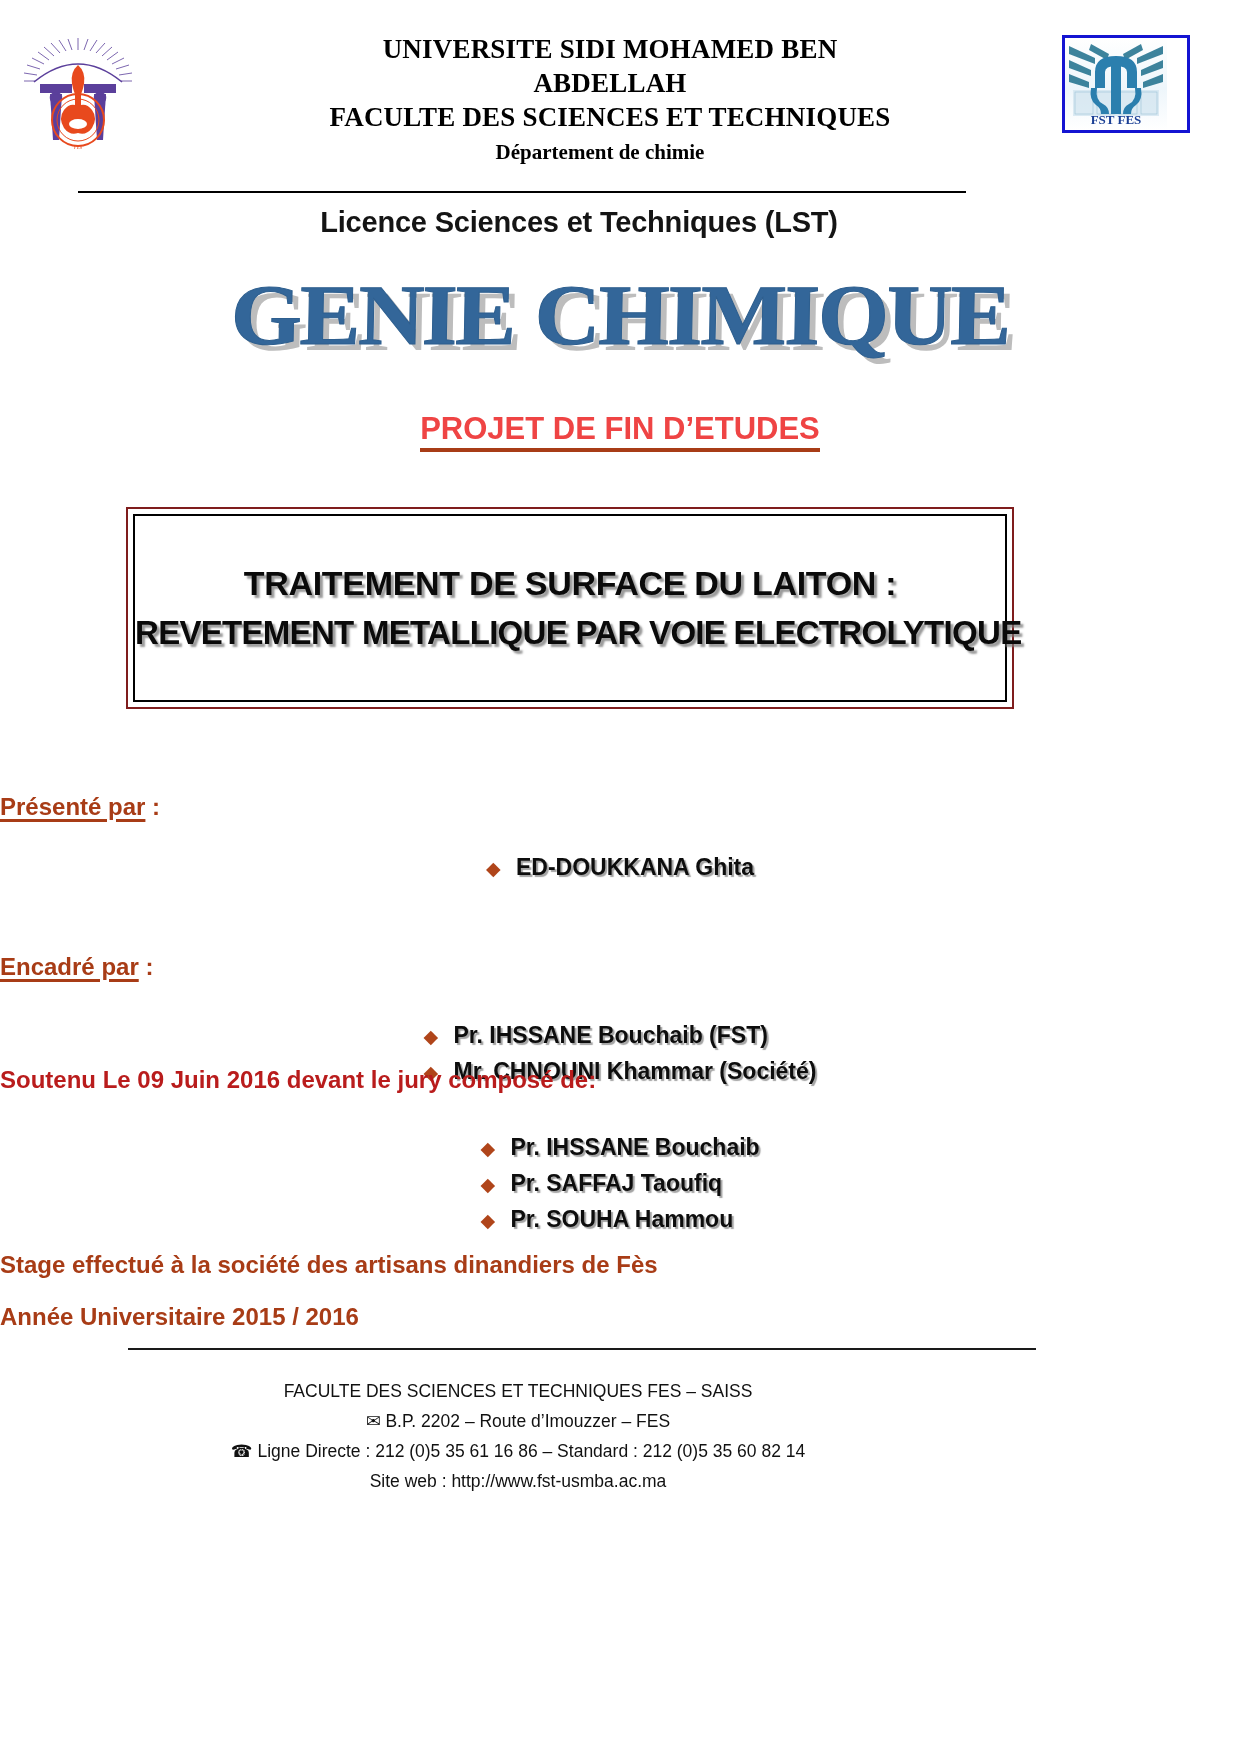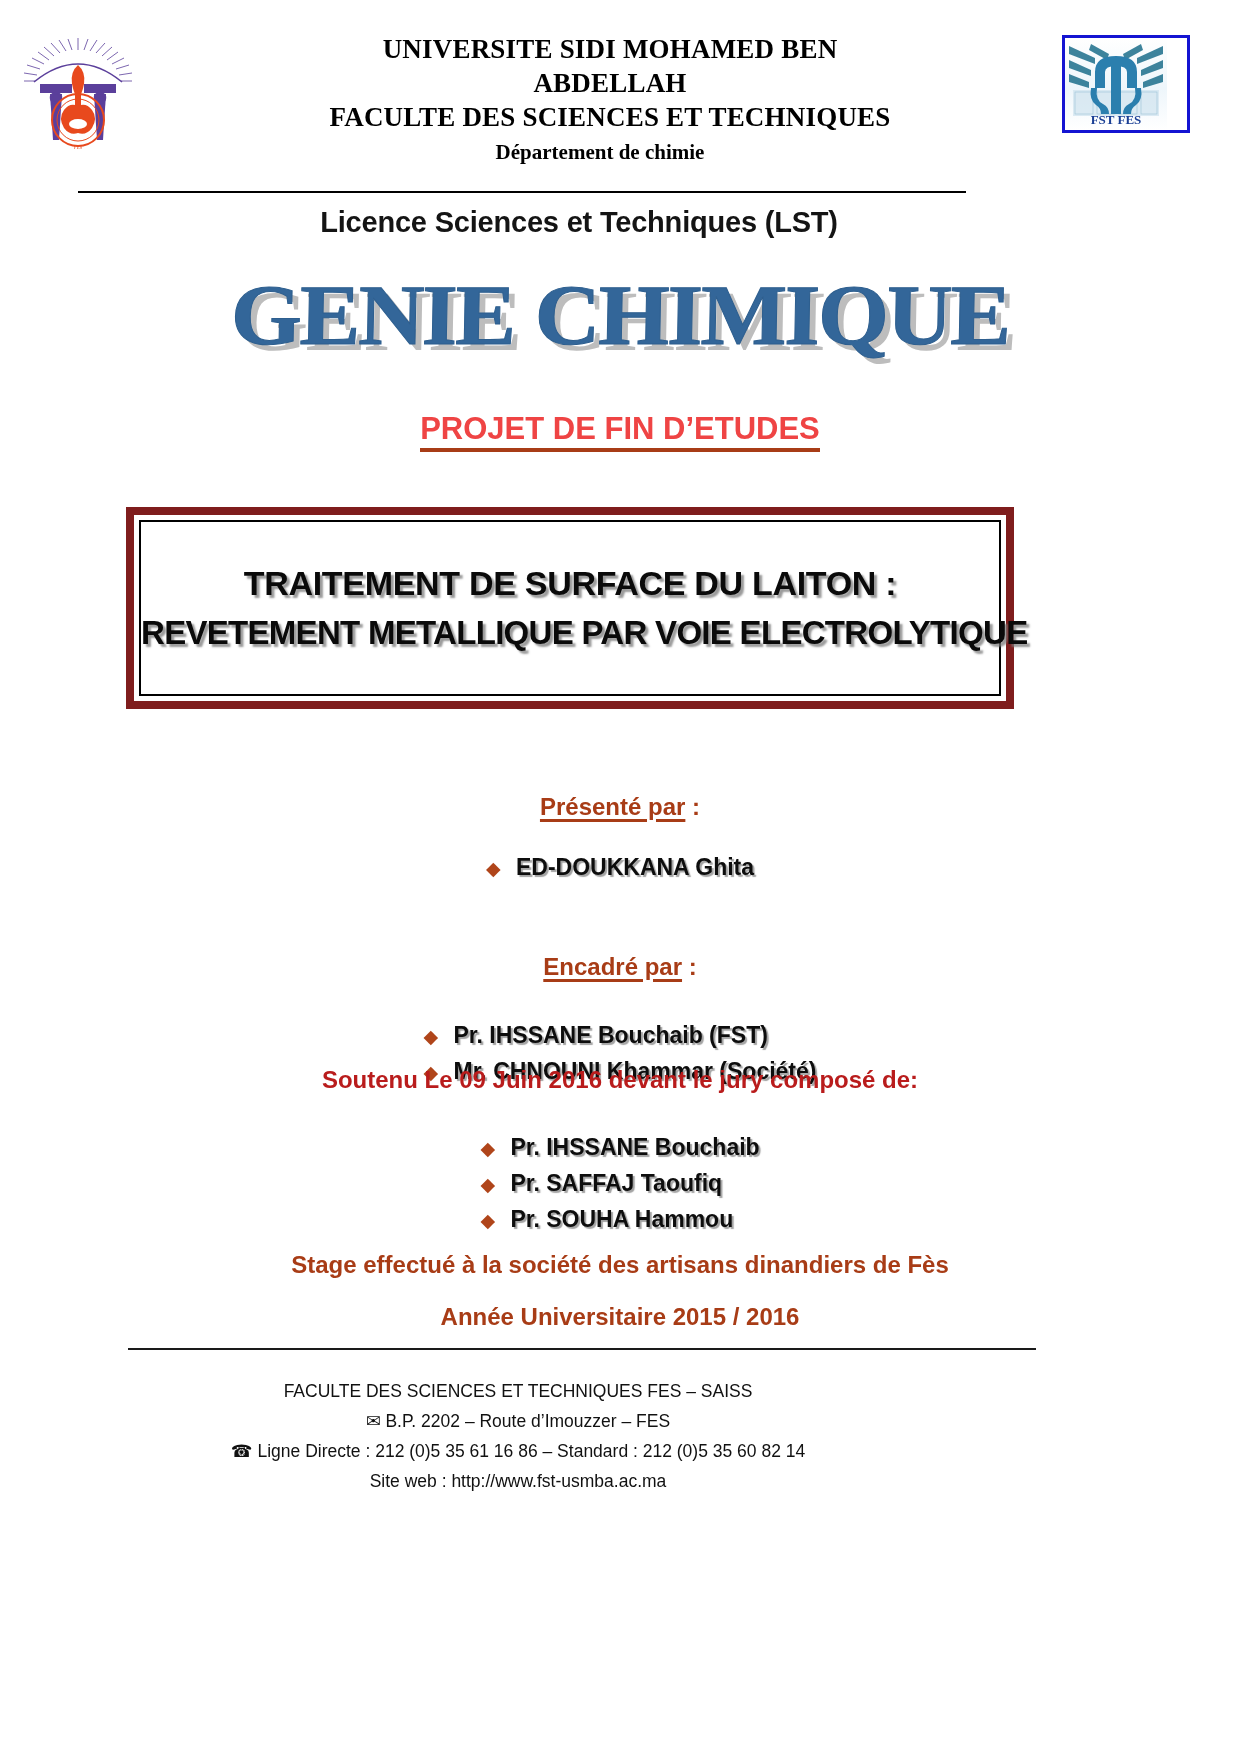--- a/index.html
+++ b/index.html
@@ -136,21 +136,21 @@
     border-bottom: 4px solid #a83c16;
     padding-bottom: 2px;
   }
 
   
   .title-box {
     position: absolute;
     left: 126px; top: 489px;
     width: 888px;
     height: 202px;
-    border: 8px solid #7f1d1d;
+    border: 2px solid #7f1d1d;
     box-sizing: border-box;
     background: #ffffff;
   }
   .title-box-inner {
     position: absolute;
     left: 5px; top: 5px; right: 5px; bottom: 5px;
     border: 2px solid #000000;
     box-sizing: border-box;
     display: flex;
     flex-direction: column;
@@ -171,21 +171,20 @@
   .title-line.l2 {
     font-size: 33px;
     letter-spacing: -0.7px;
   }
 
   
   .centerblock {
     position: absolute;
     left: 0;
     width: 1240px;
-    text-align: center;
   }
   .label-underlined {
     font-size: 24px;
     font-weight: bold;
     color: #a83c16;
   }
   .label-underlined .u {
     text-decoration: underline;
     text-underline-offset: 4px;
     text-decoration-thickness: 3px;

